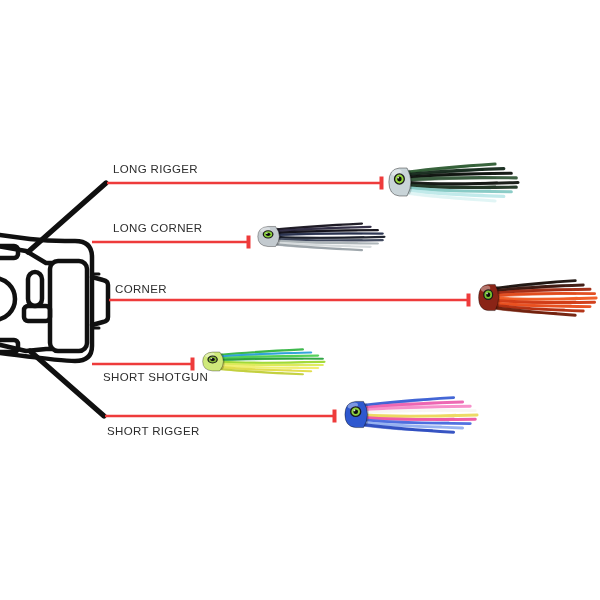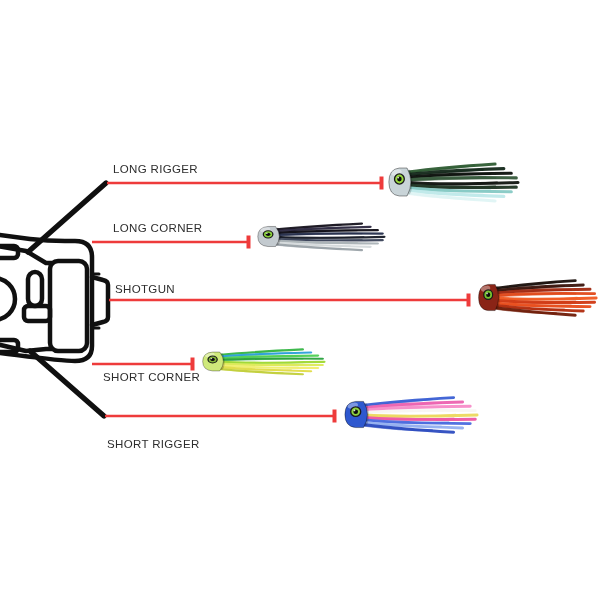--- a/index.html
+++ b/index.html
@@ -19,21 +19,21 @@
     color:var(--label-color,#2d2d2d);
     white-space:nowrap;
     line-height:13px;
   }
   .lure{position:absolute;}
   .lure svg{display:block;width:100%;height:100%;}
   #lbl-long-rigger {left:113px;top:163px;}
   #lbl-long-corner {left:113px;top:222px;text-align:center;}
   #lbl-shotgun     {left:115px;top:283px;}
   #lbl-short-corner{left:103px;top:371px;}
-  #lbl-short-rigger{left:107px;top:438px;}
+  #lbl-short-rigger{left:107px;top:425px;}
   #lure-long-rigger {left:386px;top:159px;width:134px;height:46px;}
   #lure-long-corner {left:255px;top:220px;width:131px;height:33px;}
   #lure-shotgun     {left:476px;top:276px;width:122px;height:43px;}
   #lure-short-corner{left:200px;top:346px;width:126px;height:31px;}
   #lure-short-rigger{left:342px;top:393px;width:137px;height:43px;}
 </style>
 </head>
 <body>
 
 <div class="canvas">
@@ -79,22 +79,22 @@
       </g>
       <g>
         <path stroke-width="2.4" d="M 105 416 L 333 416"></path>
         <path stroke-width="4" d="M 334.5 409.5 L 334.5 422.5"></path>
       </g>
     </g>
   </svg>
 
   <div class="pos-label" id="lbl-long-rigger">LONG RIGGER</div>
   <div class="pos-label" id="lbl-long-corner">LONG CORNER</div>
-  <div class="pos-label" id="lbl-shotgun">SHOTGUN</div>
-  <div class="pos-label" id="lbl-short-corner">SHORT CORNER</div>
+  <div class="pos-label" id="lbl-shotgun">CORNER</div>
+  <div class="pos-label" id="lbl-short-corner">SHORT SHOTGUN</div>
   <div class="pos-label" id="lbl-short-rigger">SHORT RIGGER</div>
 
   <div class="lure" id="lure-long-rigger">
       <svg viewBox="0 0 140 46" preserveAspectRatio="none">
         <path d="M 23 13 Q 58 8.5 114 5" stroke="#2e5c33" stroke-width="3.1" fill="none" stroke-linecap="round" opacity="0.95"></path>
         <path d="M 23 14 Q 62 10 92 6.5" stroke="#2e5c33" stroke-width="2" fill="none" stroke-linecap="round" opacity="0.6"></path>
         <path d="M 23 15.625 Q 58 11.625 123.18440237676215 9.625" stroke="#14281a" stroke-width="3.1" fill="none" stroke-linecap="round" opacity="0.95"></path>
         <path d="M 23 16.625 Q 62 13.125 101.18440237676215 10.6625" stroke="#14281a" stroke-width="2" fill="none" stroke-linecap="round" opacity="0.6"></path>
         <path d="M 23 18.25 Q 58 14.75 130.97056274847714 14.25" stroke="#0c100c" stroke-width="3.1" fill="none" stroke-linecap="round" opacity="0.95"></path>
         <path d="M 23 19.25 Q 62 16.25 108.97056274847714 14.825000000000001" stroke="#0c100c" stroke-width="2" fill="none" stroke-linecap="round" opacity="0.6"></path>

